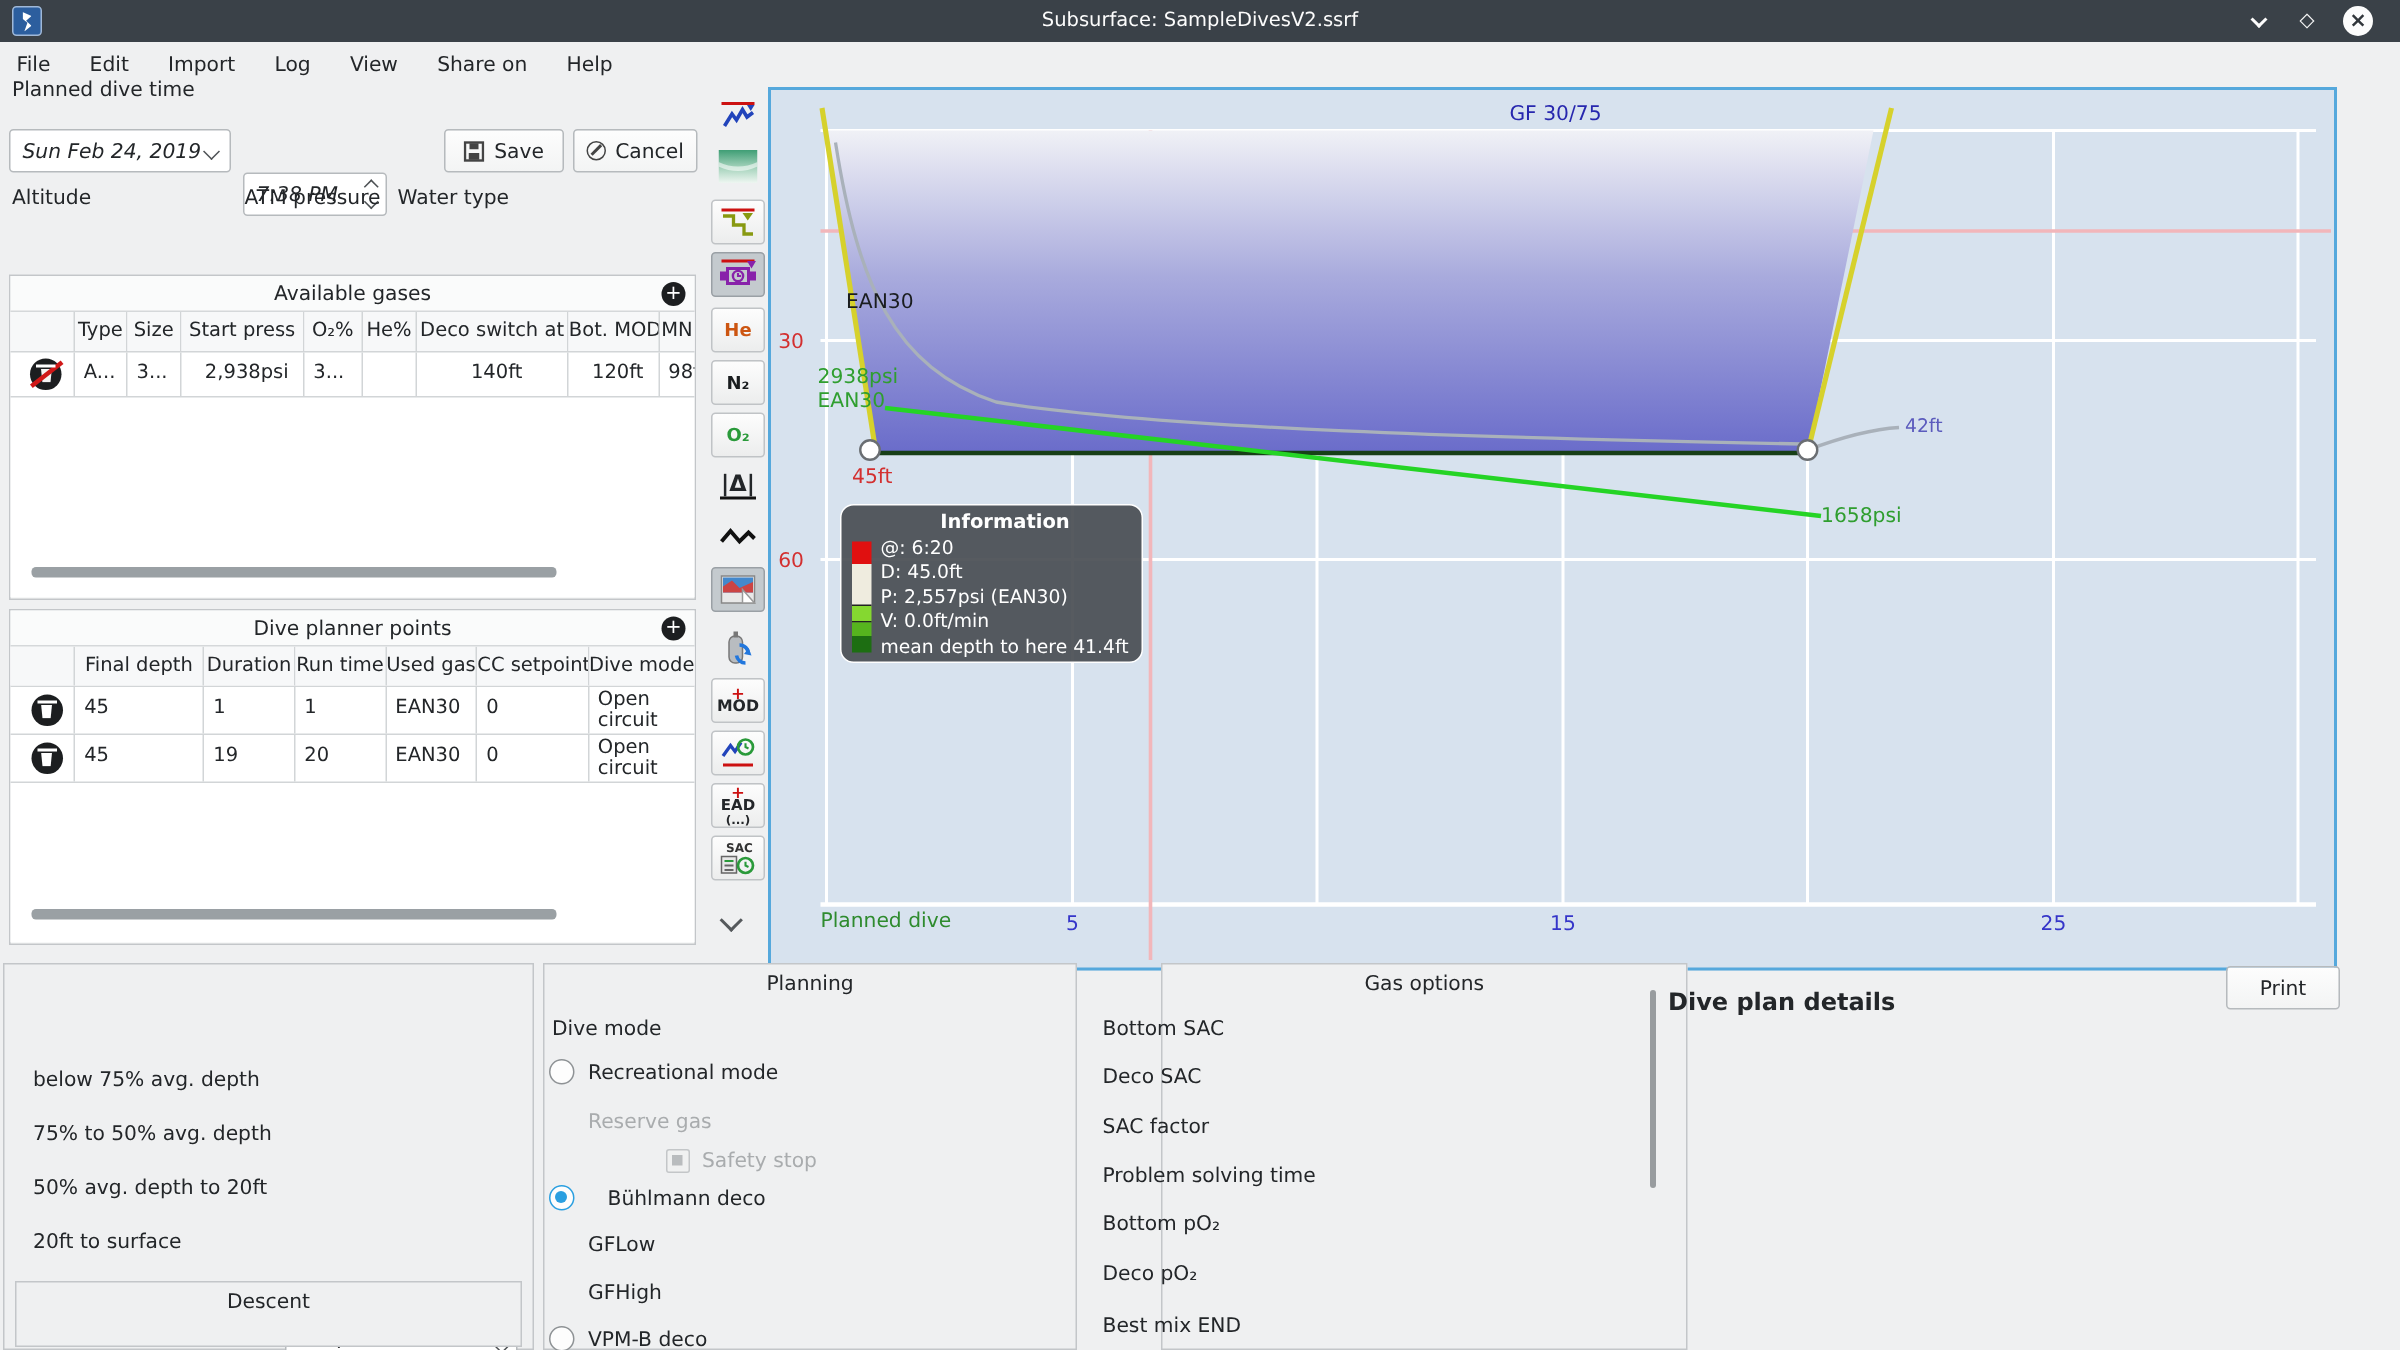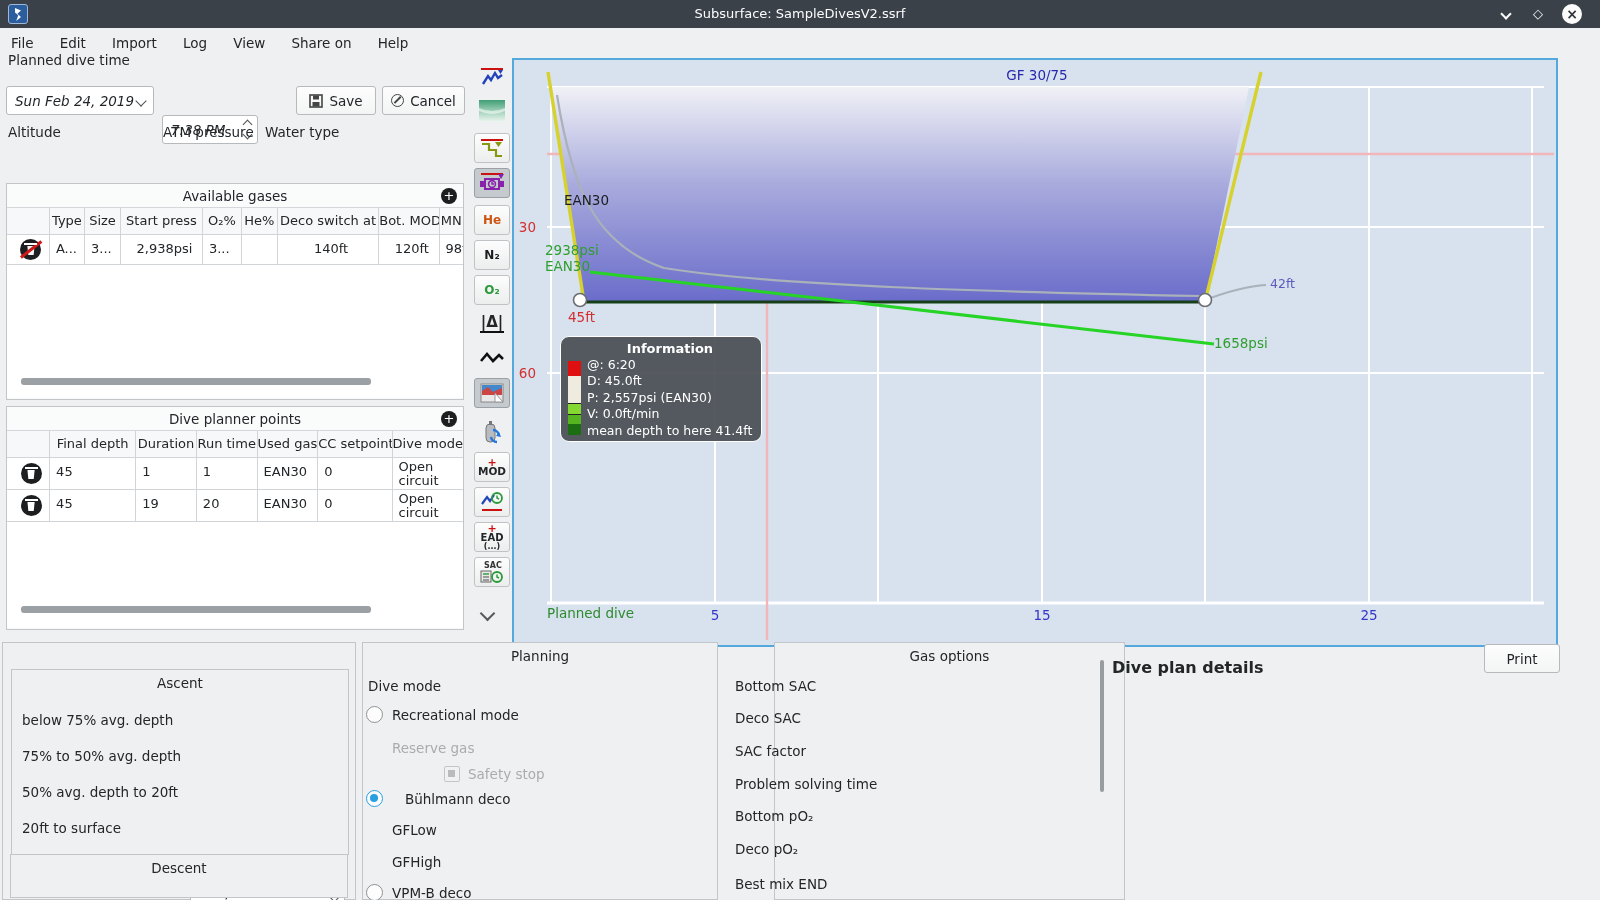--- a/index.html
+++ b/index.html
@@ -402,23 +402,20 @@
   </div>
   <div class="ttitle">Information</div>
   <div class="tline">@: 6:20</div>
   <div class="tline">D: 45.0ft</div>
   <div class="tline">P: 2,557psi (EAN30)</div>
   <div class="tline">V: 0.0ft/min</div>
   <div class="tline">mean depth to here 41.4ft</div>
 </div>
 
 <div class="abs group" style="left:2px; top:642px; width:354px; height:258px; background:#eff0f1;">
-  <div class="abs group" style="left:8px; top:26px; width:338px; height:186px; background:#eff0f1;">
-    <div class="panel-title">Ascent</div>
-  </div>
   <div class="rowline" style="left:20px; top:700px; position:static;"></div>
 </div>
 <div class="abs label" style="left:22px; top:712px;">below 75% avg. depth</div>
 <div class="abs field" style="left:190px; top:704px; width:155px; height:29px;">
   <span>30ft/min</span>
   <span class="spinarrows">
       <span class="sc up"></span>
       <span class="sc down"></span>
     </span>
 </div>

